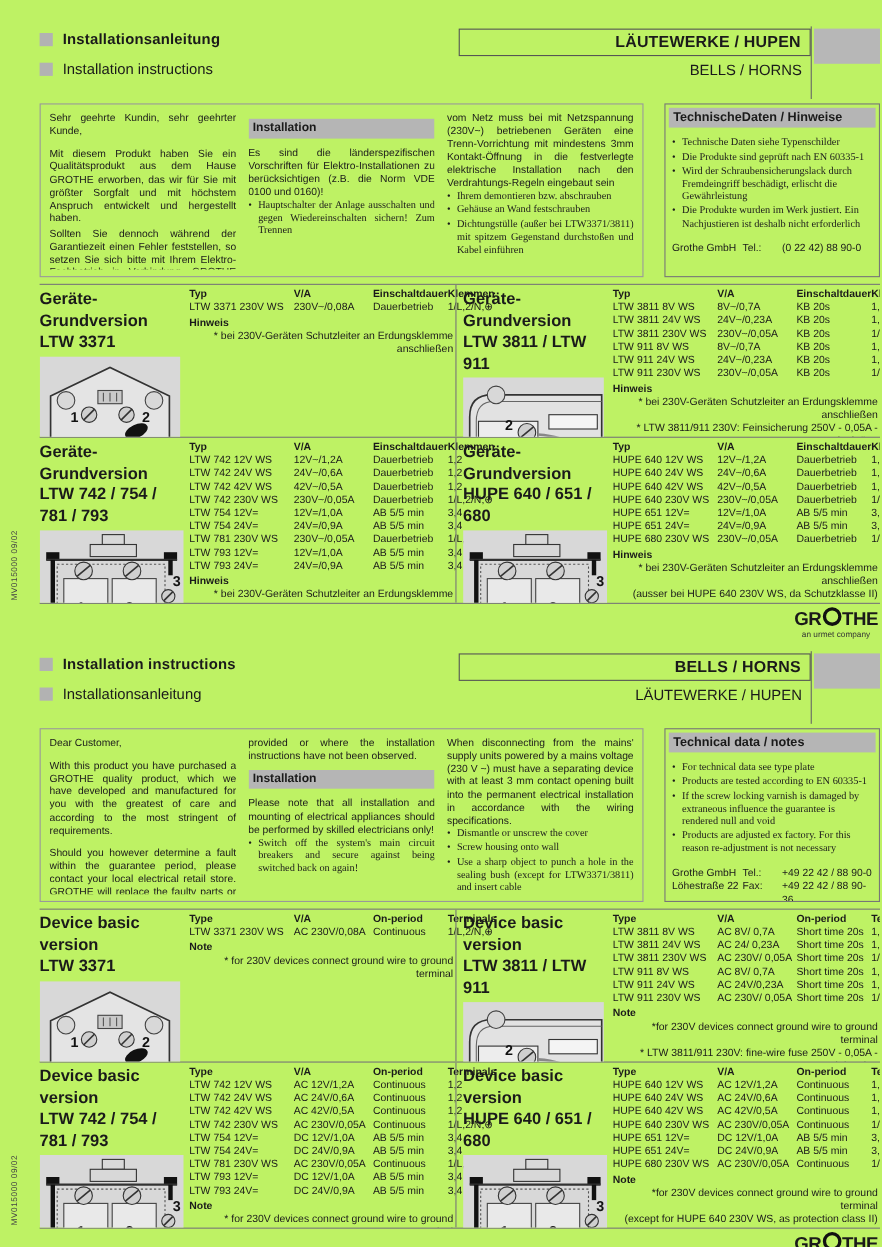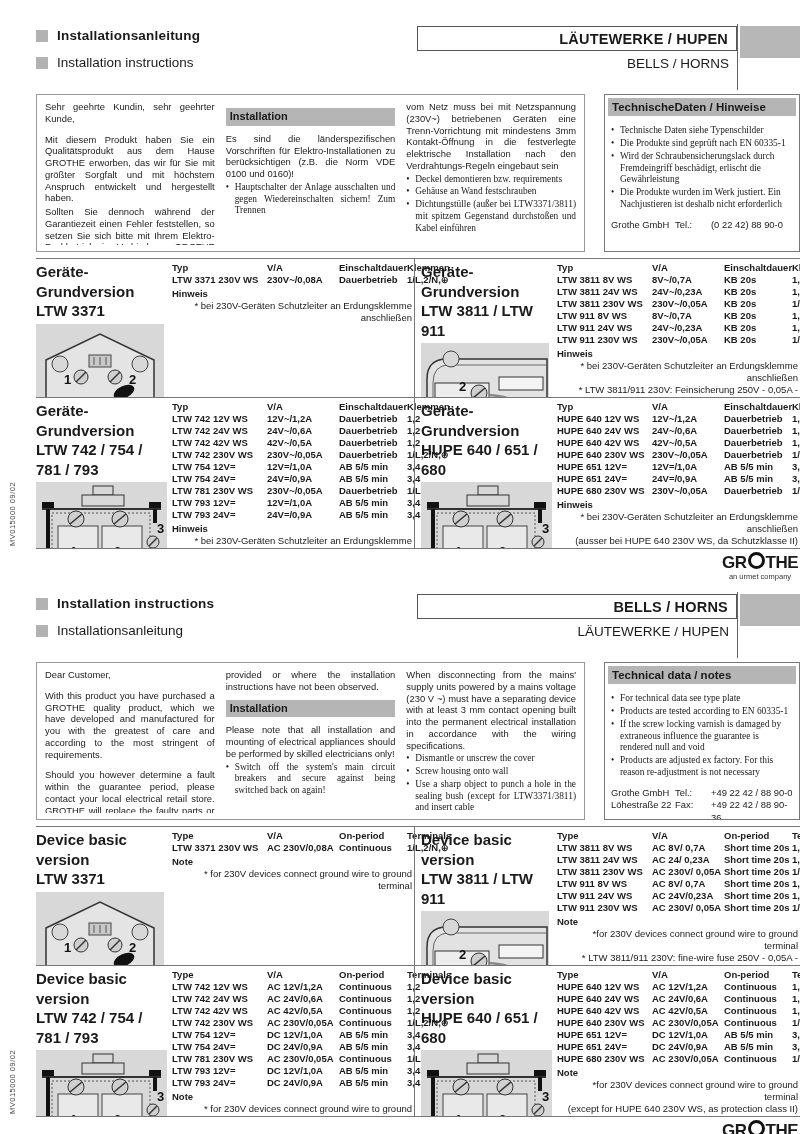--- a/index.html
+++ b/index.html
@@ -1,16 +1,16 @@
 <!DOCTYPE html>
 <html><head>
 <meta charset="utf-8">
 <style>
   html,body{margin:0;padding:0;background:#888;}
-  .page{position:relative;width:802px;height:1134px;background:#ffffff;margin:0 auto;
+  .page{position:relative;width:802px;height:1134px;background:#bef264;margin:0 auto;
         font-family:"Liberation Sans","DejaVu Sans",sans-serif;color:#1a1a1a;overflow:hidden;}
   .section{position:absolute;left:0;width:802px;}
   #sec-de{top:24px;} #sec-en{top:592px;}
   .content{position:relative;margin-left:36px;width:764px;}
 
   
   .hdr{position:relative;display:flex;justify-content:space-between;height:66px;}
   .hdr-left{display:flex;flex-direction:column;gap:12px;padding-top:4px;}
   .hline{display:flex;align-items:center;}
   .sq{width:12px;height:12px;background:#b2b2b2;display:inline-block;margin-right:9px;flex:none;}
@@ -41,21 +41,21 @@
   .tables{margin-top:6px;border-top:1px solid #777;}
   .trow{display:flex;border-bottom:1px solid #777;overflow:hidden;}
   .trow1{height:138px;} .trow2{height:150px;}
   .tb{width:378px;padding:3px 2px 2px 0;display:flex;gap:5px;box-sizing:border-box;}
   .tb.rgt{border-left:1px solid #777;padding-left:6px;width:386px;}
   .tl{width:131px;flex:none;}
   .ttitle{font-weight:bold;font-size:15px;line-height:1.3;}
   .diag{margin-top:3px;}
   .diag svg{display:block;}
   .tr{flex:1;min-width:0;font-size:9.5px;line-height:1.26;}
-  .srow{display:grid;grid-template-columns:93px 70px 66px 1fr;column-gap:2px;white-space:nowrap;font-weight:bold;}
+  .srow{display:grid;grid-template-columns:93px 70px 66px 1fr;column-gap:2px;white-space:nowrap;}
   .shead{font-weight:bold;}
   .ntitle{font-weight:bold;margin-top:2px;}
   .nline{white-space:normal;text-align:right;}
 
   
   .logorow{position:relative;height:34px;}
   .logo{position:absolute;right:2px;top:3px;text-align:center;}
   .logo-word{font-weight:bold;font-size:17px;letter-spacing:-.5px;line-height:1;}
   .logo-o{display:inline-block;width:11px;height:11px;border:3px solid #111;border-radius:50%;vertical-align:-1px;margin:0 1px;}
   .logo-tag{font-size:7.5px;color:#333;margin-top:1px;}
@@ -95,21 +95,21 @@
             <p>Mit diesem Produkt haben Sie ein Qualitätsprodukt aus dem Hause GROTHE erworben, das wir für Sie mit größter Sorgfalt und mit höchstem Anspruch entwickelt und hergestellt haben.</p>
             <p>Sollten Sie dennoch während der Garantiezeit einen Fehler feststellen, so setzen Sie sich bitte mit Ihrem Elektro-Fachbetrieb in Verbindung. GROTHE ersetzt die defekten Teile oder bessert sie nach. Von dieser Gewährleistung ausgeschlossen sind Defekte, die durch unsachgemäße Behandlung, nicht bestimmungsgemäßer Verwendung oder</p>
           </div>
           <div class="icol">
             <div class="install-hdr">Installation</div>
             <p>Es sind die länderspezifischen Vorschriften für Elektro-Installationen zu berücksichtigen (z.B. die Norm VDE 0100 und 0160)!</p>
             <div class="li">Hauptschalter der Anlage ausschalten und gegen Wiedereinschalten sichern! Zum Trennen</div>
           </div>
           <div class="icol">
             <p>vom Netz muss bei mit Netzspannung (230V~) betriebenen Geräten eine Trenn-Vorrichtung mit mindestens 3mm Kontakt-Öffnung in die festverlegte elektrische Installation nach den Verdrahtungs-Regeln eingebaut sein</p>
-            <div class="li">Deckel demontieren bzw. requirements</div>
+            <div class="li">Ihrem demontieren bzw. abschrauben</div>
             <div class="li">Gehäuse an Wand festschrauben</div>
             <div class="li">Dichtungstülle (außer bei LTW3371/3811) mit spitzem Gegenstand durchstoßen und Kabel einführen</div>
 
           </div>
         </div>
         <div class="tech-box">
           <div class="tech-hdr">TechnischeDaten / Hinweise</div>
           <div class="li">Technische Daten siehe Typenschilder</div>
           <div class="li">Die Produkte sind geprüft nach EN 60335-1</div>
           <div class="li">Wird der Schraubensicherungslack durch Fremdeingriff beschädigt, erlischt die Gewährleistung</div>

